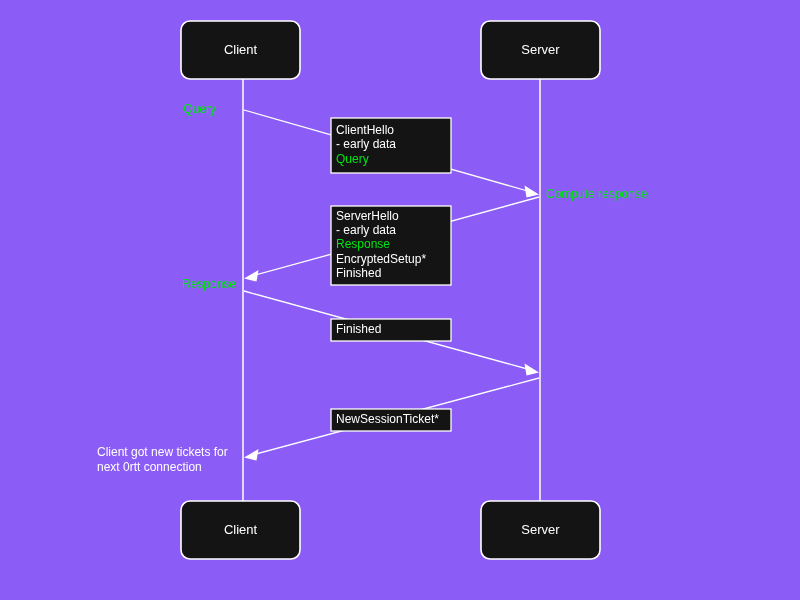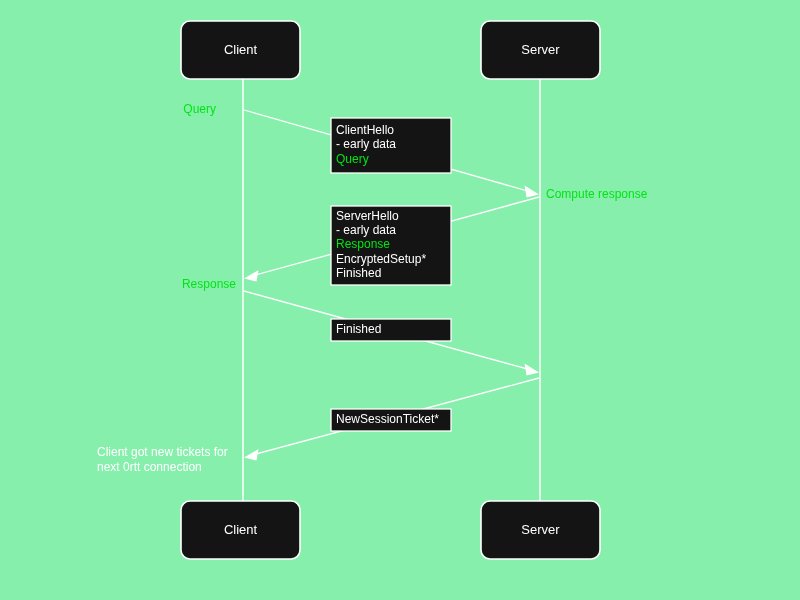--- a/index.html
+++ b/index.html
@@ -11,21 +11,21 @@
   body {
     width: 800px;
     height: 600px;
     overflow: hidden;
     font-family: "Liberation Sans", sans-serif;
   }
   #diagram-root {
     position: relative;
     width: 800px;
     height: 600px;
-    background: #86efac;
+    background: #8b5cf6;
     text-align: right;
   }
   svg.diagram-svg {
     position: absolute;
     top: 0;
     left: 0;
     width: 800px;
     height: 600px;
     display: block;
   }

